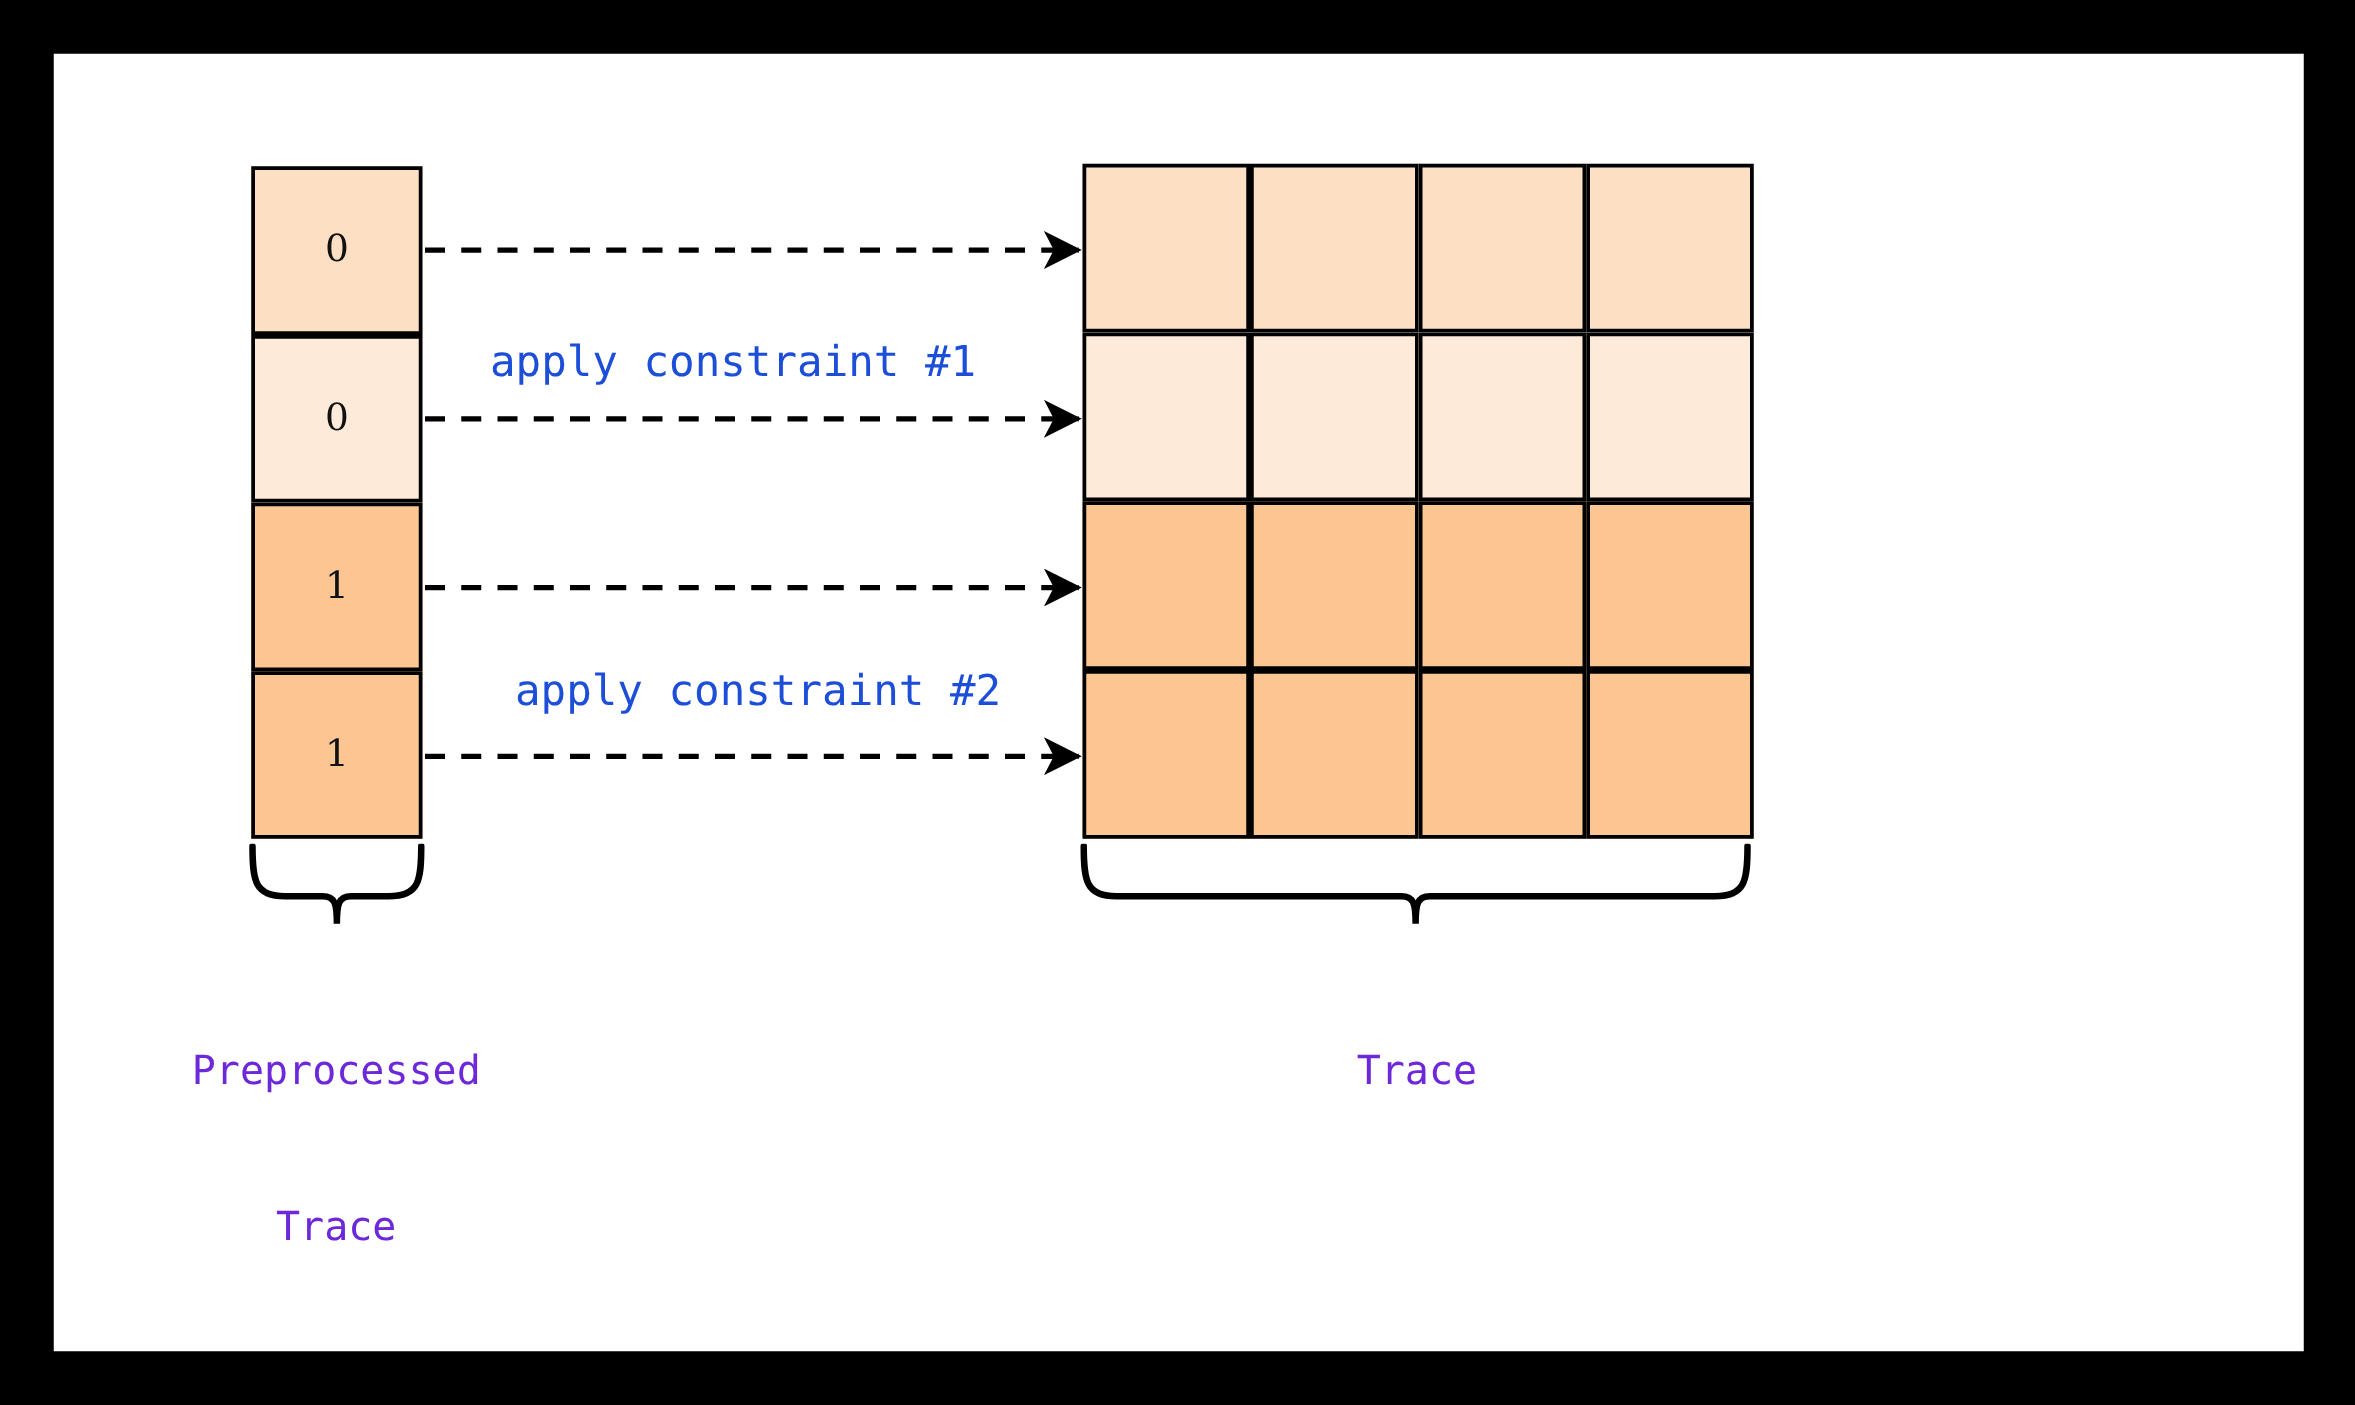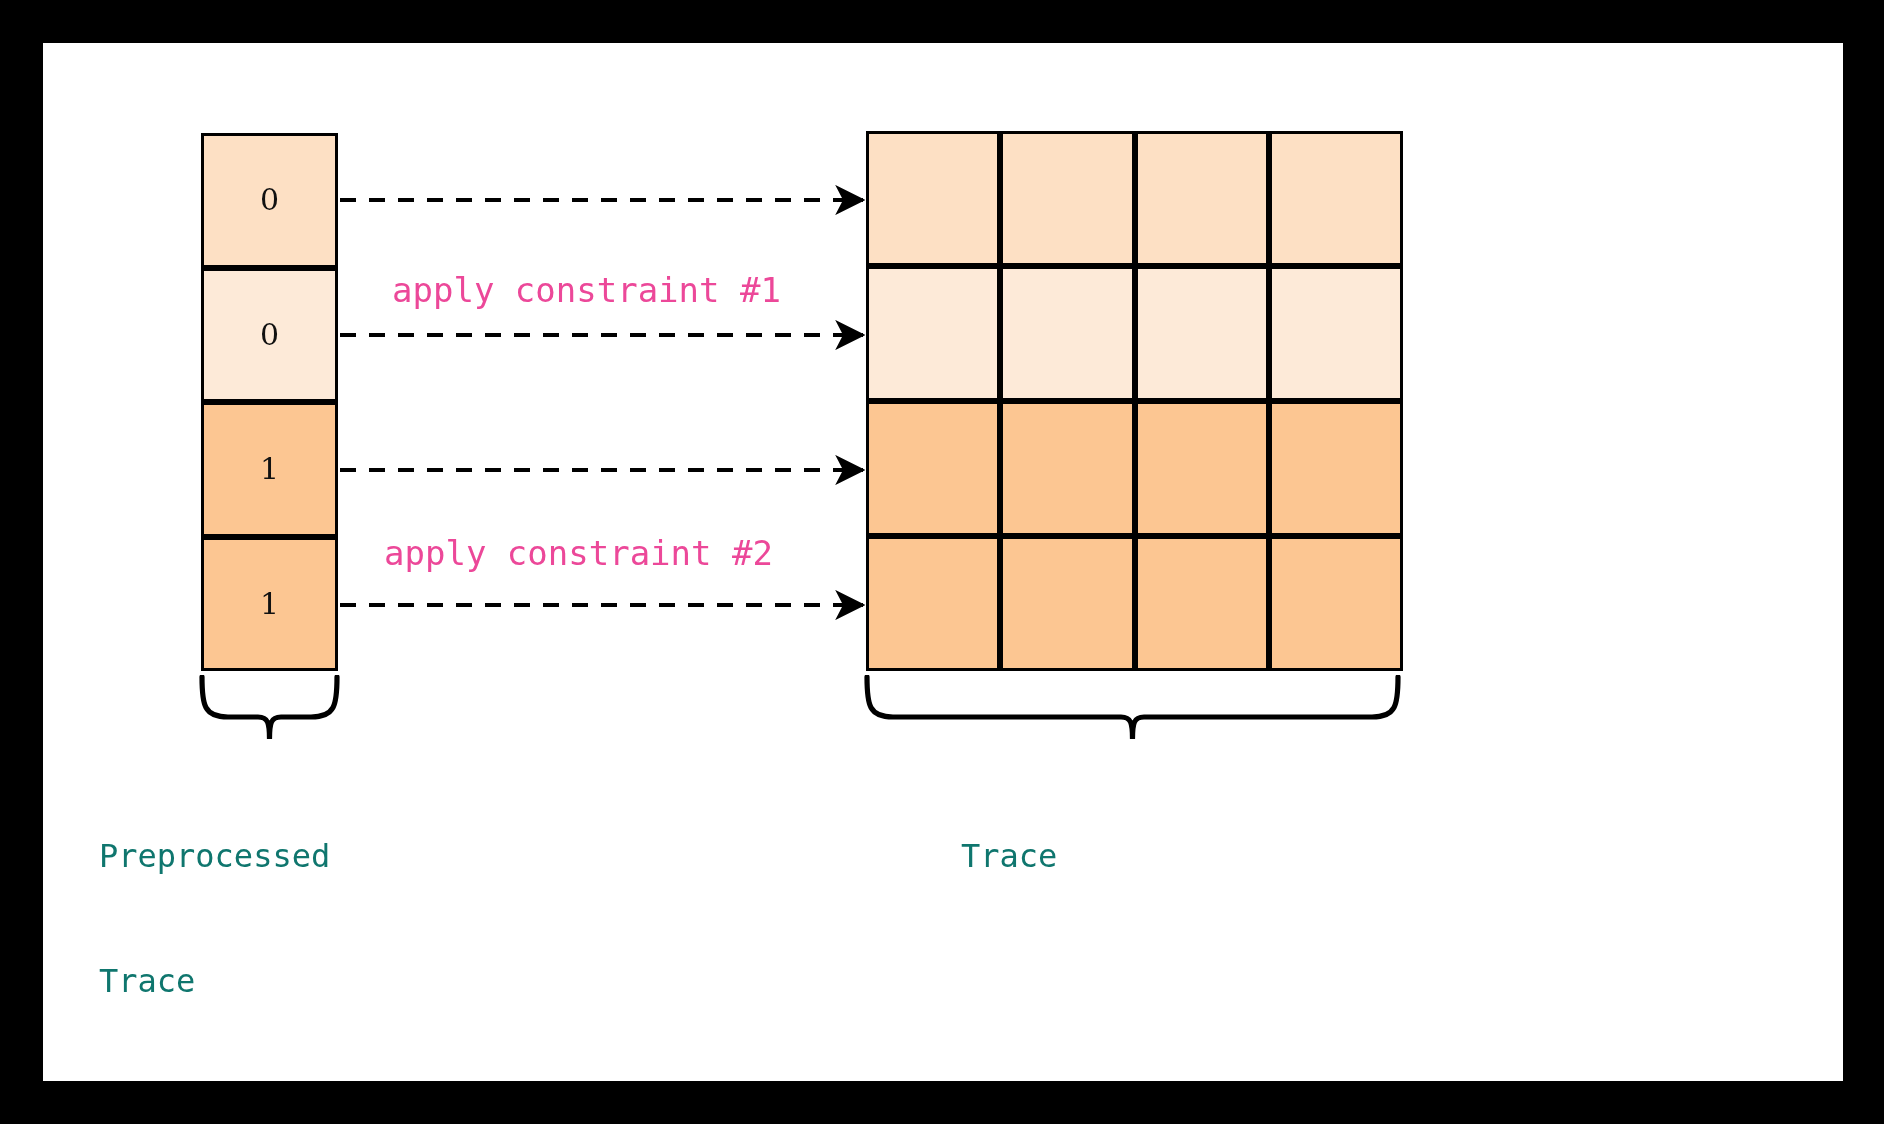--- a/index.html
+++ b/index.html
@@ -91,38 +91,39 @@
     width: 1800px;
     height: 1038px;
     pointer-events: none;
   }
 
   
   .constraint-label {
     position: absolute;
     font-family: "DejaVu Sans Mono", monospace;
     font-size: 34px;
-    color: #ec4899;
+    color: #1d4ed8;
     white-space: pre;
     letter-spacing: 0px;
   }
   #constraint-label-1 { left: 349px; top: 227px; }
-  #constraint-label-2 { left: 341px; top: 490px; text-align: right; }
+  #constraint-label-2 { left: 369px; top: 490px; text-align: right; }
 
   
   .brace-svg { position: absolute; }
   #brace-preprocessed { left: 155px; top: 632px; }
   #brace-original     { left: 820px; top: 632px; }
 
   
   .caption {
     position: absolute;
     font-family: "DejaVu Sans Mono", monospace;
     font-size: 32px;
-    color: #0f766e;
+    color: #6d28d9;
+    text-align: center;
     line-height: 1.30;
     white-space: pre;
   }
   #caption-preprocessed { left: 56px; top: 710px; width: 340px; }
   #caption-original     { left: 918px; top: 710px; width: 345px; }
 </style>
 </head>
 <body>
 
 <div id="figure-frame" style="background-color: rgb(0, 0, 0);">

